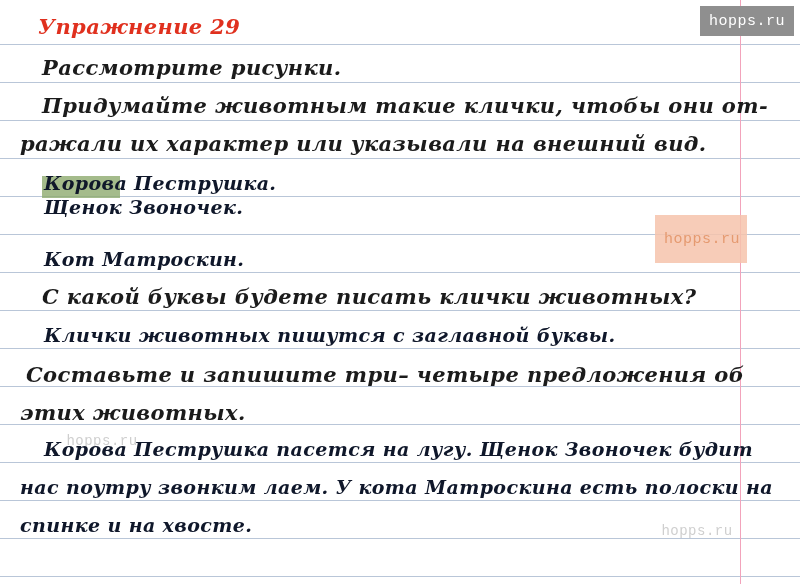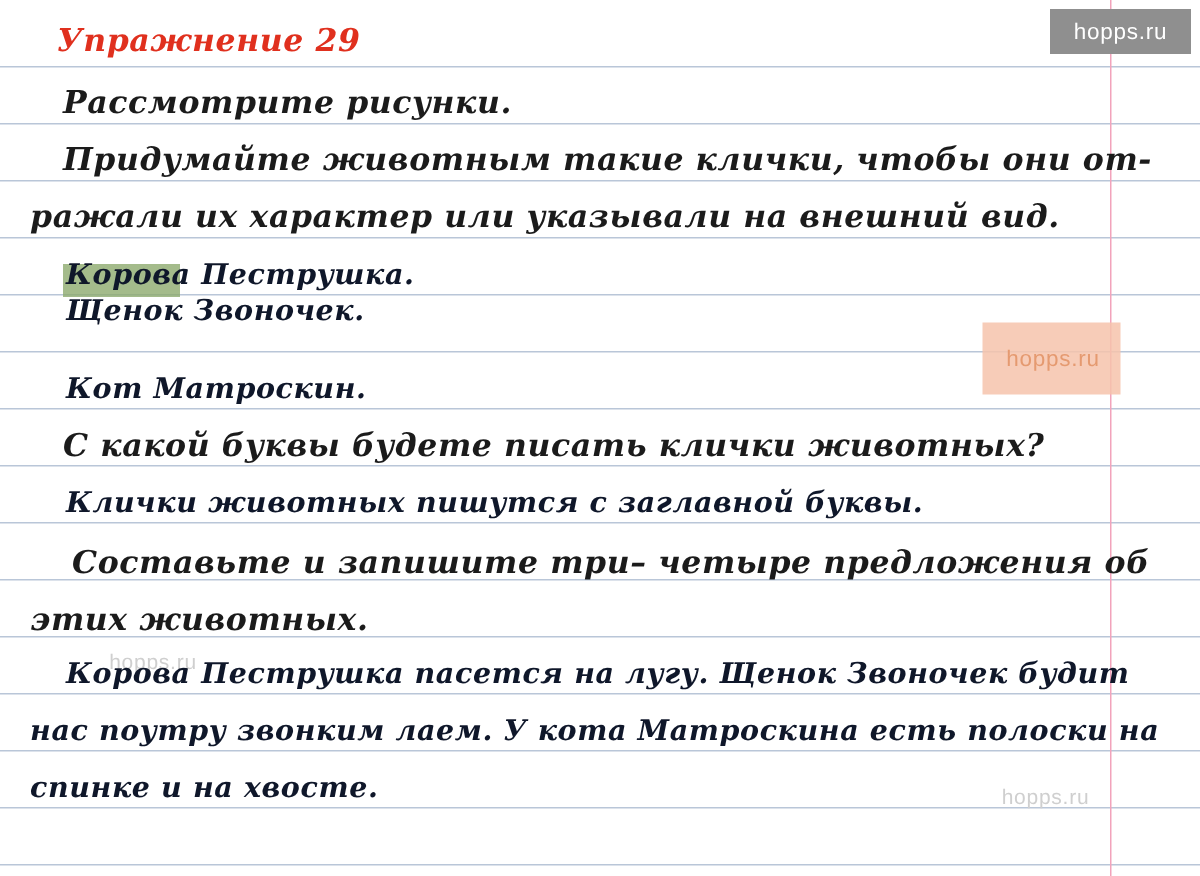--- a/index.html
+++ b/index.html
@@ -80,21 +80,21 @@
     background: #f6c3ab;
     opacity: 0.85;
   }
 
   
   .wm {
     position: absolute;
     display: flex;
     align-items: center;
     justify-content: center;
-    font-family: Liberation Sans, sans-serif;
+    font-family: Liberation Mono, monospace;
     font-style: normal;
     font-size: 15px;
     letter-spacing: 0.5px;
   }
   .wm-top {
     background: #8f8f8f;
     color: #ffffff;
   }
   .wm-peach {
     color: #e59a70;
@@ -150,21 +150,21 @@
     <div class="line answer-violet" style="left:44px; top:172px;">Корова Пеструшка.</div>
 
     <div class="line answer-violet" style="left:44px; top:196px;">Щенок Звоночек.</div>
 
     <div class="line answer-violet" style="left:44px; top:248px;">Кот Матроскин.</div>
 
     <div class="line bold-black" style="left:42px; top:284px;">С какой буквы будете писать клички животных?</div>
 
     <div class="line answer-violet" style="left:44px; top:324px;text-align:right;">Клички животных пишутся с заглавной буквы.</div>
 
-    <div class="line bold-black" style="left:48px; top:362px;">Составьте и запишите три– четыре предложения об</div>
+    <div class="line bold-black" style="left:26px; top:362px;">Составьте и запишите три– четыре предложения об</div>
 
     <div class="line bold-black" style="left:20px; top:400px;">этих животных.</div>
 
     <div class="line answer-violet" style="left:44px; top:438px;">Корова Пеструшка пасется на лугу. Щенок Звоночек будит</div>
 
     <div class="line answer-violet" style="left:20px; top:476px;">нас поутру звонким лаем. У кота Матроскина есть полоски на</div>
 
     <div class="line answer-violet" style="left:20px; top:514px;">спинке и на хвосте.</div>
 
   </div>

